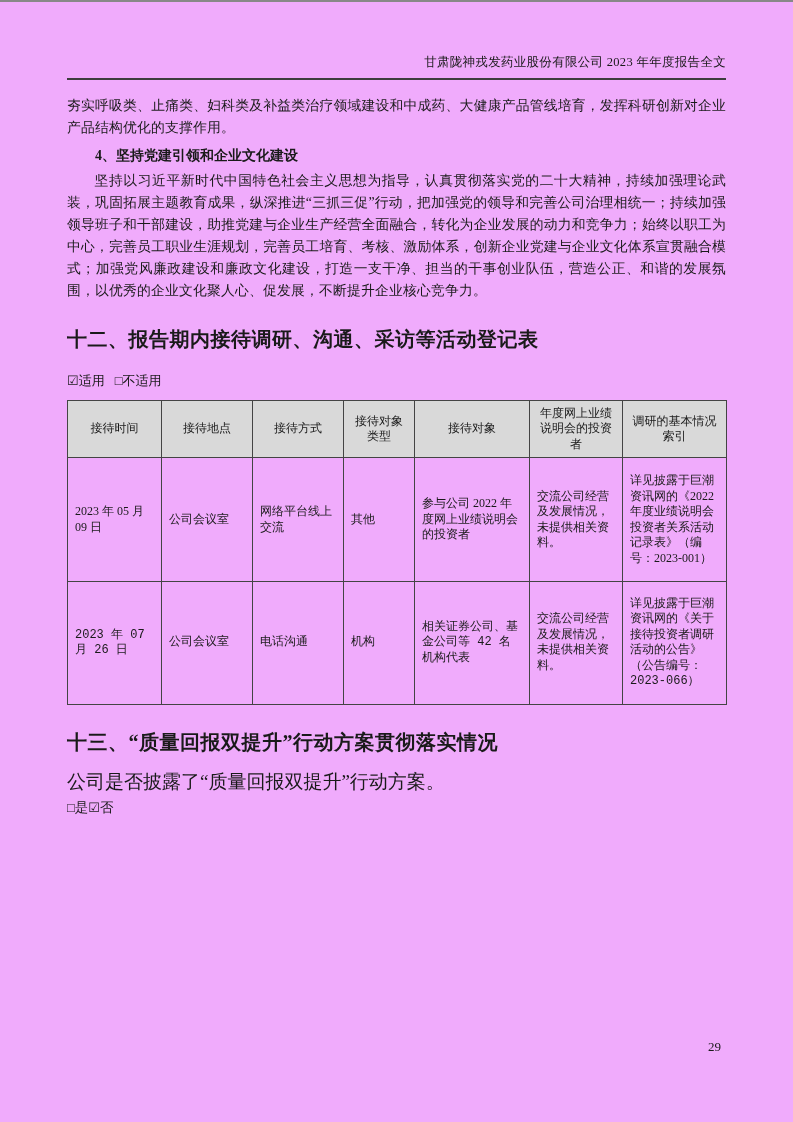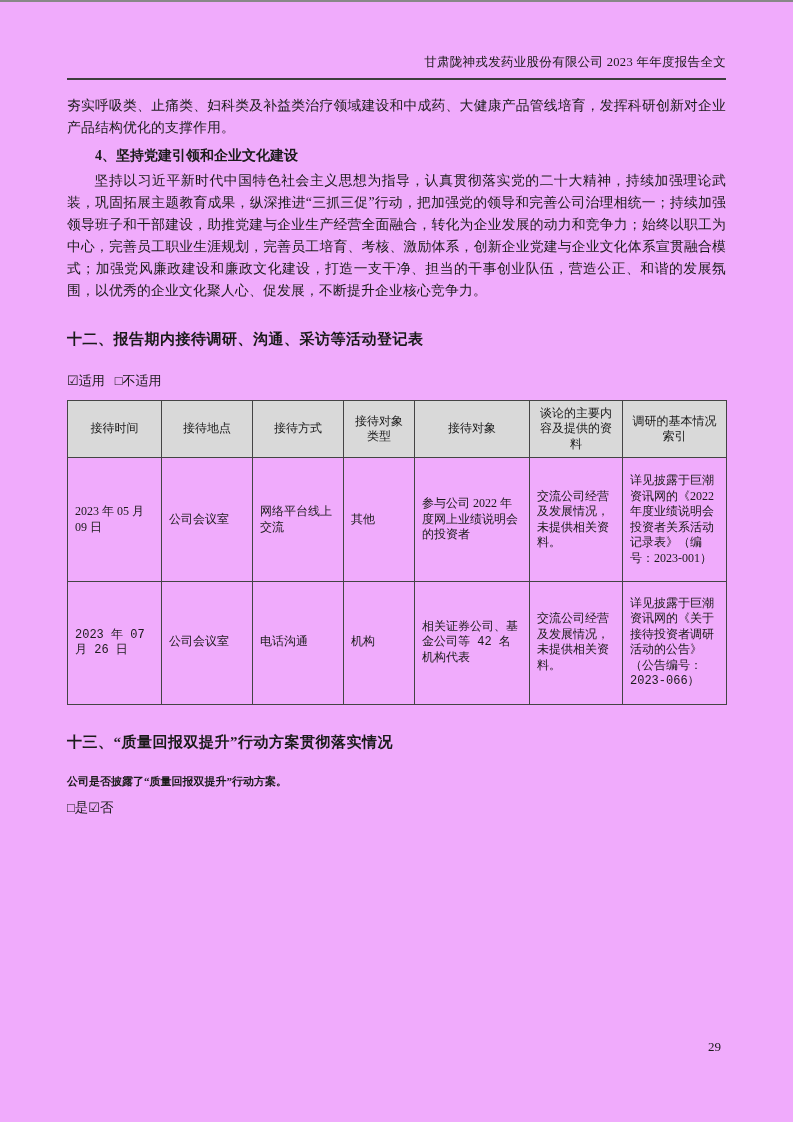--- a/index.html
+++ b/index.html
@@ -35,21 +35,21 @@
   .sub-heading {
     margin: 2px 0 0 0;
     font-size: 14px;
     font-weight: bold;
     text-indent: 2em;
     line-height: 29px;
   }
   .section-title {
     margin: 0;
     padding-top: 25px;
-    font-size: 15px;
+    font-size: 20px;
     font-weight: bold;
     letter-spacing: 0.5px;
     line-height: 24px;
   }
   .check-line {
     margin: 0;
     padding-top: 21px;
     font-size: 13px;
     line-height: 17px;
   }
@@ -74,23 +74,22 @@
     font-weight: normal;
     text-align: center;
     height: 52px;
   }
   .survey-table td { text-align: left; }
   .row-1 td { height: 119px; }
   .row-2 td { height: 118px; font-family: Liberation Mono, monospace; }
   .question-line {
     margin: 0;
     padding-top: 19px;
-    font-size: 11px;
+    font-size: 19px;
     line-height: 17px;
-    font-weight: bold;
   }
   .answer-line {
     margin: 0;
     padding-top: 9px;
     font-size: 13.5px;
     line-height: 18px;
   }
   .page-number {
     position: absolute;
     top: 1037px;
@@ -131,21 +130,21 @@
           <col style="width:93px">
           <col style="width:104px">
       </colgroup>
       <thead>
         <tr>
           <th>接待时间</th>
           <th>接待地点</th>
           <th>接待方式</th>
           <th>接待对象类型</th>
           <th>接待对象</th>
-          <th>谈论的主要内容及提供的资料</th>
+          <th>年度网上业绩说明会的投资者</th>
           <th>调研的基本情况索引</th>
         </tr>
       </thead>
       <tbody>
         <tr class="row-1">
           <td>2023 年 05 月 09 日</td>
           <td>公司会议室</td>
           <td>网络平台线上交流</td>
           <td>其他</td>
           <td>参与公司 2022 年度网上业绩说明会的投资者</td>

